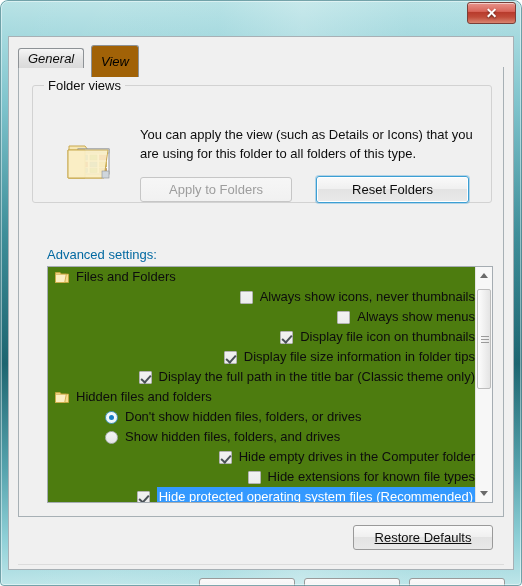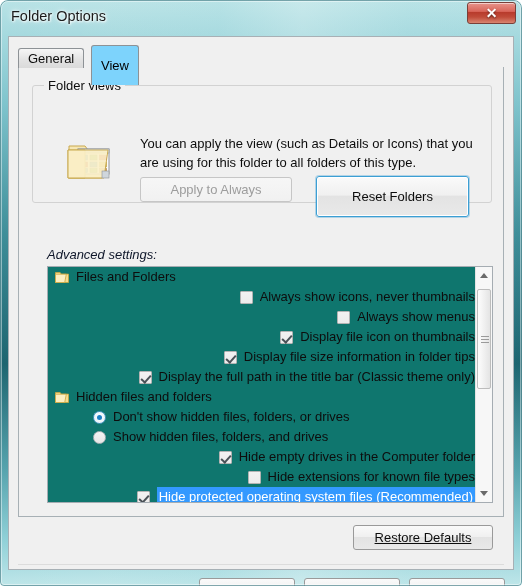--- a/index.html
+++ b/index.html
@@ -145,25 +145,26 @@
     box-sizing: border-box;
     border: 1px solid #8d9296;
     border-bottom: none;
     border-radius: 3px 3px 0 0;
     font-size: 13px;
     color: #0d0d0d;
     display: flex; align-items: center; justify-content: center;
     padding: 0 9px;
     cursor: pointer;
     background: linear-gradient(to bottom, #f6f6f6 0%, #e3e3e3 55%, #dadada 100%);
+    font-style: italic;
   }
   .tab.selected {
     top: 0;
-    height: 40px;
-    background: #7dd3fc;
+    height: 32px;
+    background: #a16207;
     border-color: #8d9296;
     z-index: 3;
     color: #000;
   }
   .tab.hover {
     background: linear-gradient(to bottom, #d9f0fb 0%, #bfe3f7 55%, #aedcf5 100%);
     border-color: #7fb6d6;
     z-index: 1;
   }
   #tab-general { left: 0px; }
@@ -199,21 +200,21 @@
     color: #0d0d0d;
     white-space: nowrap;
   }
   #folder-views-icon {
     position: absolute;
     left: 57px; top: 103px;
     width: 48px; height: 44px;
   }
   #folder-views-desc {
     position: absolute;
-    left: 131px; top: 97px;
+    left: 131px; top: 88px;
     width: 344px;
     font-size: 13px;
     color: #0d0d0d;
     line-height: 19px;
   }
 
   
   .win-button {
     box-sizing: border-box;
     border: 1px solid #9a9a9a;
@@ -237,36 +238,35 @@
     box-shadow: inset 0 0 0 1px #ffffff, 0 0 0 1px rgba(60,159,212,0.35);
   }
   #apply-to-folders-button {
     position: absolute;
     left: 131px; top: 140px;
     width: 152px; height: 25px;
   }
   #reset-folders-button {
     position: absolute;
     left: 307px; top: 139px;
-    width: 153px; height: 41px;
+    width: 153px; height: 27px;
   }
 
   
   #advanced-settings-label {
     position: absolute;
     left: 38px; top: 210px;
     font-size: 13px;
-    color: #0f172a;
-    font-style: italic;
+    color: #0369a1;
   }
   #advanced-settings-listbox {
     position: absolute;
     left: 38px; top: 229px;
     width: 446px; height: 237px;
-    background: #0f766e;
+    background: #4d7c0f;
     border: 1px solid #a5acb2;
     box-sizing: border-box;
     overflow: hidden;
   }
   #list-viewport {
     position: absolute;
     left: 0; top: 0;
     width: 427px; height: 235px;
     overflow: hidden;
   }
@@ -282,21 +282,21 @@
   }
   .list-row.selected {
     background: #3399ff;
   }
   .list-row.selected .row-label { color: #ffffff; }
   .row-label { line-height: 20px; }
 
   
   .ind-group  { padding-left: 7px; }
   .ind-item   { padding-left: 26px; justify-content: flex-end; }
-  .ind-radio  { padding-left: 45px; }
+  .ind-radio  { padding-left: 57px; }
 
   
   .folder-icon {
     width: 14px; height: 12px;
     margin-right: 7px;
     flex: 0 0 auto;
     position: relative;
   }
 
   
@@ -413,21 +413,20 @@
     background: #dcdcdc;
   }
 </style>
 </head>
 <body>
 
 <div id="window-frame">
   <div id="glass-streaks"></div>
 
   <div id="title-bar">
-    <div id="title-text">Folder Options</div>
     <div id="close-button">
       <div id="close-glyph">✕</div>
     </div>
   </div>
 
   <div id="snip-watermark">Window Snip</div>
 
   <div id="dialog-body">
 
     <div id="tab-page"></div>
@@ -455,21 +454,21 @@
         <rect x="24" y="28.5" width="7" height="4" fill="#8fbf70" stroke="#5e9247" stroke-width="0.5"></rect>
         <rect x="33.5" y="28.5" width="7" height="4" fill="#d4a05a" stroke="#9a7335" stroke-width="0.5"></rect>
         <path d="M2 10 h17 v28 h-17 z" fill="#f3e2a8" stroke="#c9a94e" stroke-width="1"></path>
         <path d="M2 10 h40 l-4 28 h-36 z" fill="#fbf0c8" stroke="#c9a94e" stroke-width="1" opacity="0.92"></path>
         <rect x="36" y="31" width="7" height="7" fill="#cfd6dc" stroke="#8e9194" stroke-width="0.6"></rect>
       </svg>
     </div>
 
     <div id="folder-views-desc">You can apply the view (such as Details or Icons) that you are using for this folder to all folders of this type.</div>
 
-    <div class="win-button disabled" id="apply-to-folders-button">Apply to Always</div>
+    <div class="win-button disabled" id="apply-to-folders-button">Apply to Folders</div>
     <div class="win-button focused" id="reset-folders-button">Reset Folders</div>
 
     <div id="advanced-settings-label">Advanced settings:</div>
 
     <div id="advanced-settings-listbox">
       <div id="list-viewport">
           <div class="list-row ind-group">
             <span class="folder-icon"><svg width="14" height="12" viewBox="0 0 14 12">
                 <path d="M0.5 1.5 h4.6 l1.1 1.6 h7.3 v8.4 h-13 z" fill="#f7dd93" stroke="#c9a63f" stroke-width="0.8"></path>
                 <path d="M0.5 3.2 h10.8 l-1.6 8.3 h-9.2 z" fill="#fcefc2" stroke="#c9a63f" stroke-width="0.8"></path>

